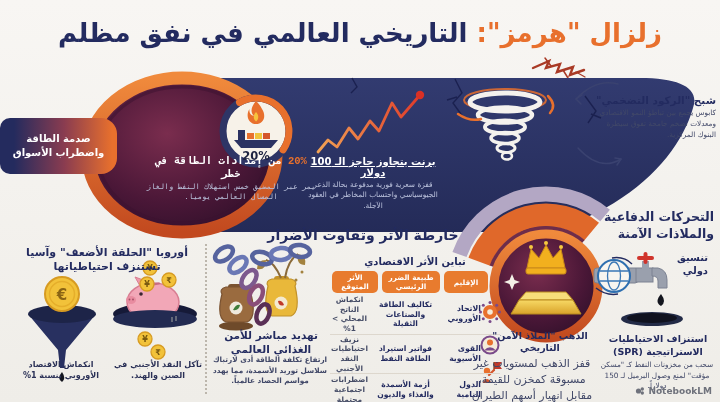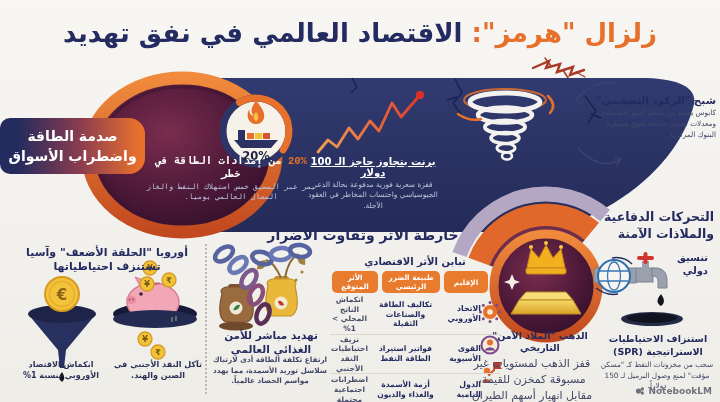--- a/index.html
+++ b/index.html
@@ -10,25 +10,25 @@
   .ar{direction:rtl;unicode-bidi:plaintext;}
   .navy{color:#232b60;}
   .orange{color:#e8702d;}
   .center{text-align:center;}
   .right{text-align:right;}
   #art{left:0;top:0;z-index:1;}
   .txt{z-index:3;}
   
   .title{left:0;right:0;top:18px;font-size:26px;font-weight:800;text-align:center;letter-spacing:-0.5px;}
   
-  .badge{left:0;top:118px;width:145px;height:56px;z-index:2;
+  .badge{left:0;top:118px;width:117px;height:56px;z-index:2;
     background:linear-gradient(90deg,#242b5e 12%,#8a3c50 55%,#e8702d 96%);
     border-radius:10px 16px 16px 10px;display:flex;flex-direction:column;
     align-items:center;justify-content:center;color:#fff;font-weight:800;
-    font-size:14px;line-height:1.45;}
+    font-size:10px;line-height:1.45;}
   
   .energy{left:143px;top:154px;width:176px;font-family:Liberation Mono, monospace;}
   .energy .h{font-size:10.5px;font-weight:800;color:#fff;}
   .energy .b,.brent .b{font-size:7.4px;color:#bcc3dd;line-height:1.4;margin-top:2px;}
   .brent{left:299px;top:156px;width:148px;}
   .brent .h{font-size:10px;font-weight:800;color:#fff;text-decoration:underline;}
   
   .stag{left:590px;top:94px;width:126px;}
   .stag .h{font-size:10.5px;font-weight:800;}
   .stag .b{font-size:7.3px;color:#414868;line-height:1.5;margin-top:2px;}
@@ -297,21 +297,21 @@
     <path d="M494 362 h8 l-2.5 3.5 l2.5 3.5 h-8 Z" fill="#c0392b"></path>
     <path d="M494 362 v9" stroke="#8a4a2a" stroke-width="1.4"></path>
     <circle cx="487" cy="371" r="3.2" fill="#e8702d"></circle>
     <path d="M489 375 l5 -5" stroke="#d5552b" stroke-width="2.2" stroke-linecap="round"></path>
     <path d="M482.5 383 q4.5 -8 9 0 Z" fill="#d5552b"></path>
   </g>
 </svg>
 
 <div class="ab txt title ar">
   <span class="orange">زلزال "هرمز":</span>
-  <span class="navy">الاقتصاد العالمي في نفق تهديد</span>
+  <span class="navy">التاريخي العالمي في نفق مظلم</span>
 </div>
 
 <div class="ab badge ar">
   <span>صدمة الطاقة</span>
   <span>واضطراب الأسواق</span>
 </div>
 
 <div class="ab txt energy ar center">
   <div class="h">
     <span class="orange">20%</span>

